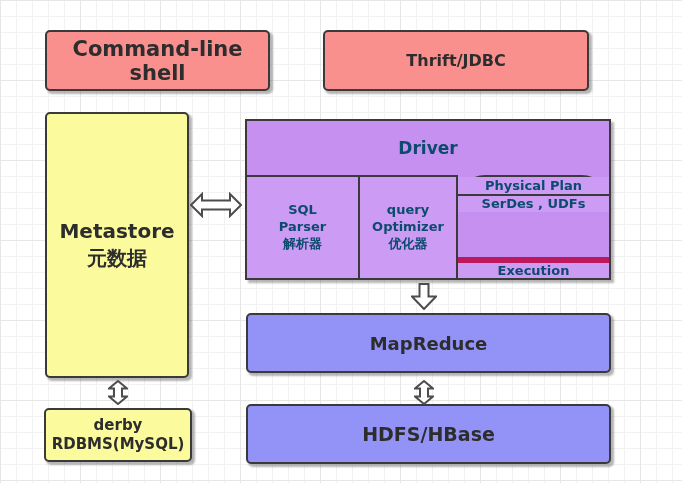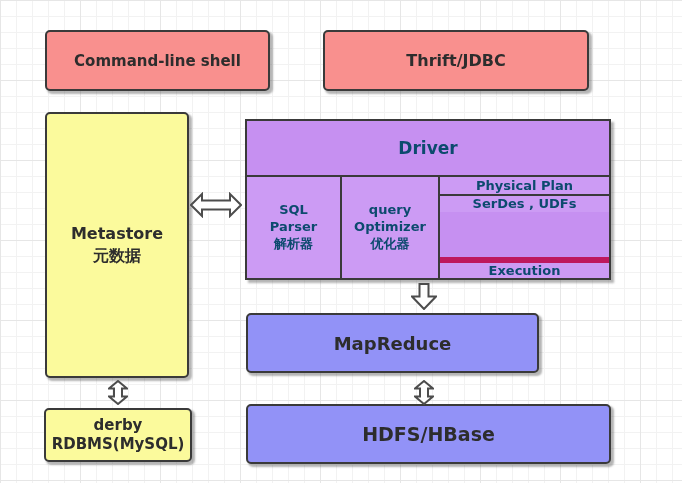--- a/index.html
+++ b/index.html
@@ -22,47 +22,47 @@
     border:2px solid #3a3a3a;
     display:flex;align-items:center;justify-content:center;
     text-align:center;font-weight:700;color:#2d2d2d;
     box-shadow:2.5px 2.5px 2px rgba(90,90,90,0.45);
   }
   .rounded{border-radius:5px;}
   .pink{background:#F9908E;}
   .yellow{background:#FBFA9C;}
   .blue{background:#9292F7;}
 
-  #cmd-shell{left:45px;top:30px;width:225px;height:61px;font-size:15px;}
+  #cmd-shell{left:45px;top:30px;width:225px;height:61px;font-size:21px;}
   #thrift{left:323px;top:30px;width:266px;height:61px;font-size:16px;}
-  #metastore{left:45px;top:112px;width:144px;height:266px;font-size:16px;line-height:1.35;}
+  #metastore{left:45px;top:112px;width:144px;height:266px;font-size:20px;line-height:1.35;}
   #derby{left:44px;top:408px;width:148px;height:54px;font-size:15px;line-height:1.25;}
-  #mapreduce{left:246px;top:313px;width:293px;height:60px;font-size:18px;}
+  #mapreduce{left:246px;top:313px;width:365px;height:60px;font-size:18px;}
   #hdfs{left:246px;top:404px;width:365px;height:60px;font-size:19px;}
 
   
   #driver{
     position:absolute;left:245px;top:119px;width:366px;height:161px;
     box-sizing:border-box;border:2px solid #3a3a3a;background:#C690F1;
     display:flex;flex-direction:column;color:#0c4a6e;font-weight:700;
     box-shadow:2.5px 2.5px 2px rgba(90,90,90,0.45);
   }
   .driver-header{
     flex:0 0 54px;display:flex;align-items:center;justify-content:center;
     font-size:17px;
   }
   .driver-body{flex:1;display:flex;min-height:0;}
   .dcol{
     box-sizing:border-box;border-top:2px solid #3a3a3a;background:#CC9BF4;
     display:flex;align-items:center;justify-content:center;text-align:center;
     font-size:13px;line-height:1.3;
   }
-  #col-sql{width:95px;border-right:2px solid #3a3a3a;}
+  #col-sql{width:113px;border-right:2px solid #3a3a3a;}
   #col-opt{width:98px;border-right:2px solid #3a3a3a;}
-  #col-right{flex:1;display:flex;flex-direction:column;border-top:2px solid #3a3a3a;}
+  #col-right{flex:1;display:flex;flex-direction:column;border-top:2px solid #3a3a3a;border-radius:27px;}
   .drow{
     box-sizing:border-box;background:#CC9BF4;
     display:flex;align-items:center;justify-content:center;text-align:center;
     font-size:13px;
   }
   #row-pp{height:33px;}
   #row-sd{height:34px;border-top:2px solid #3a3a3a;}
   #row-ex{flex:1;border-top:6px solid #be185d;margin-top:45px;}
 
   .arrow{position:absolute;}

